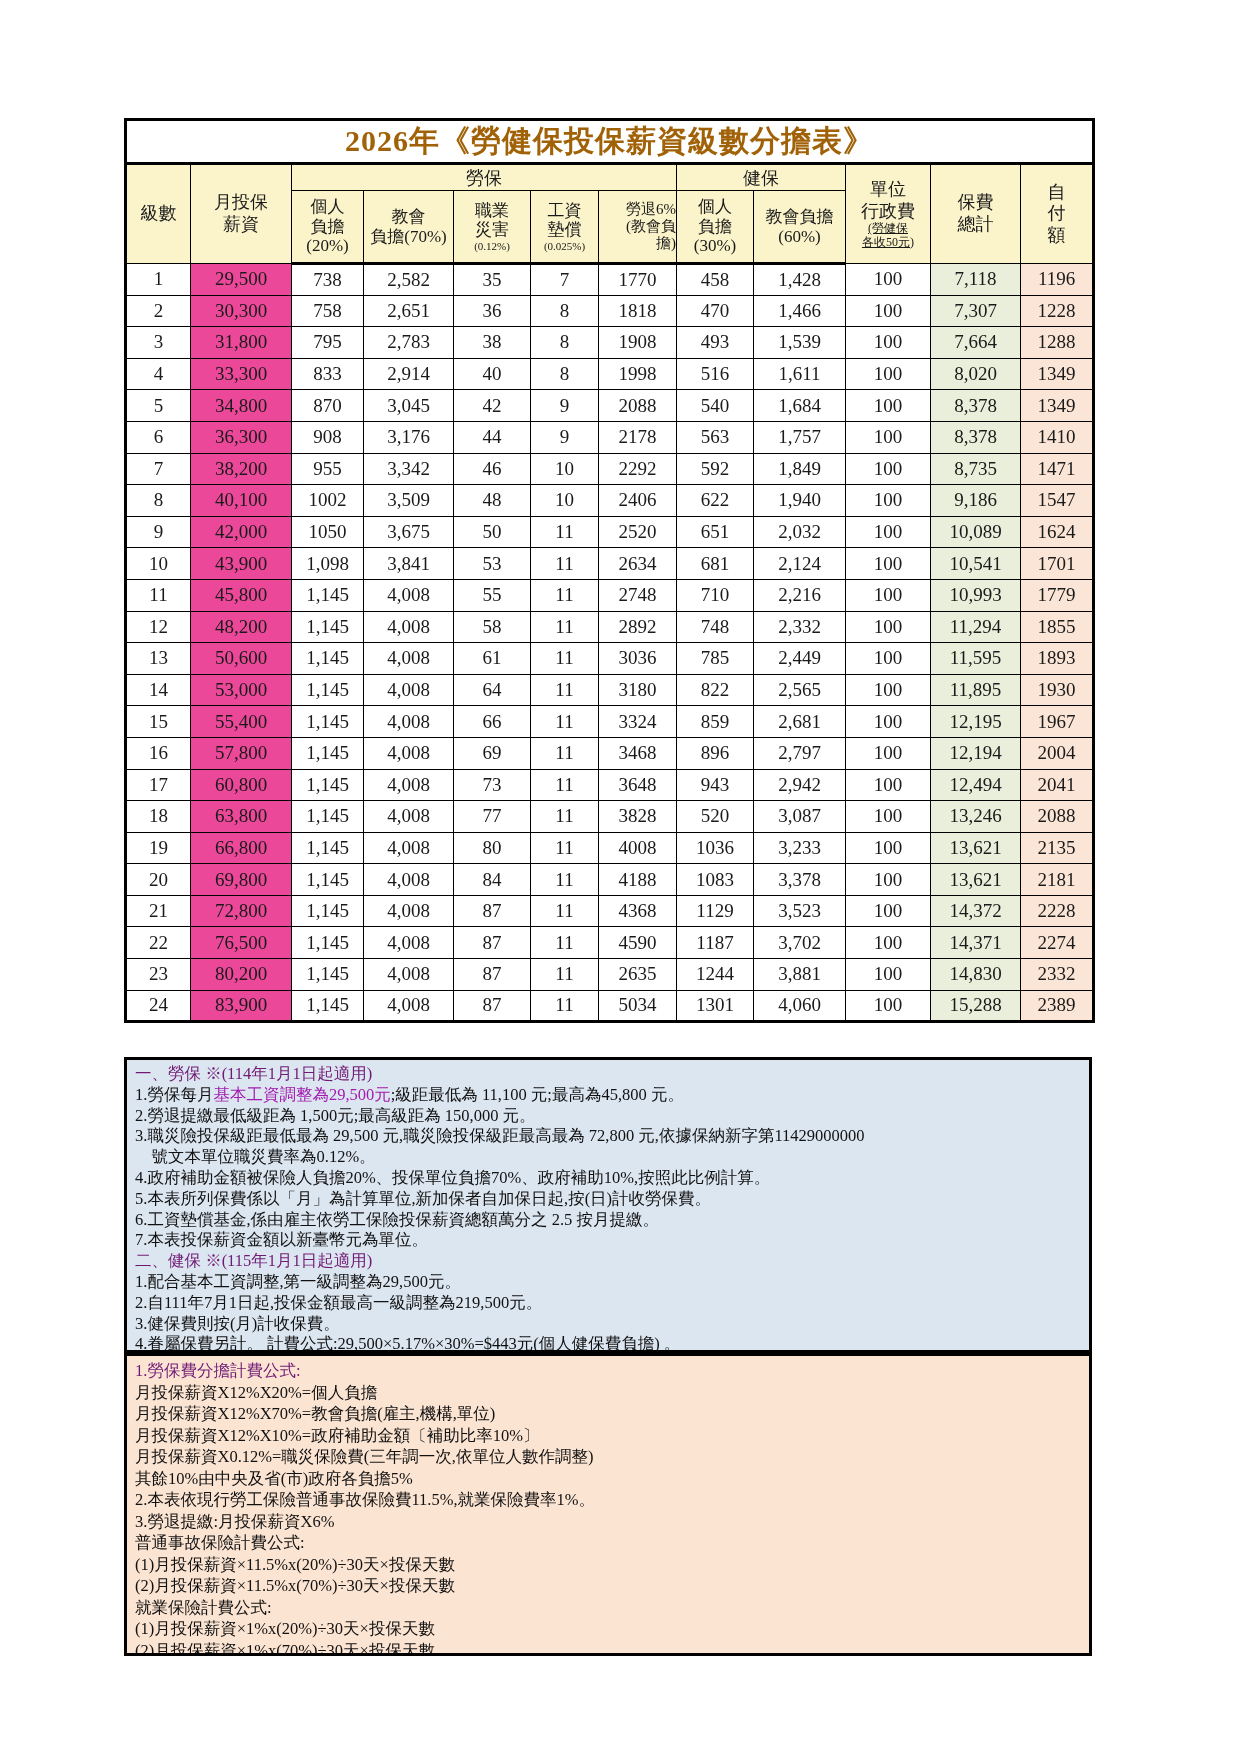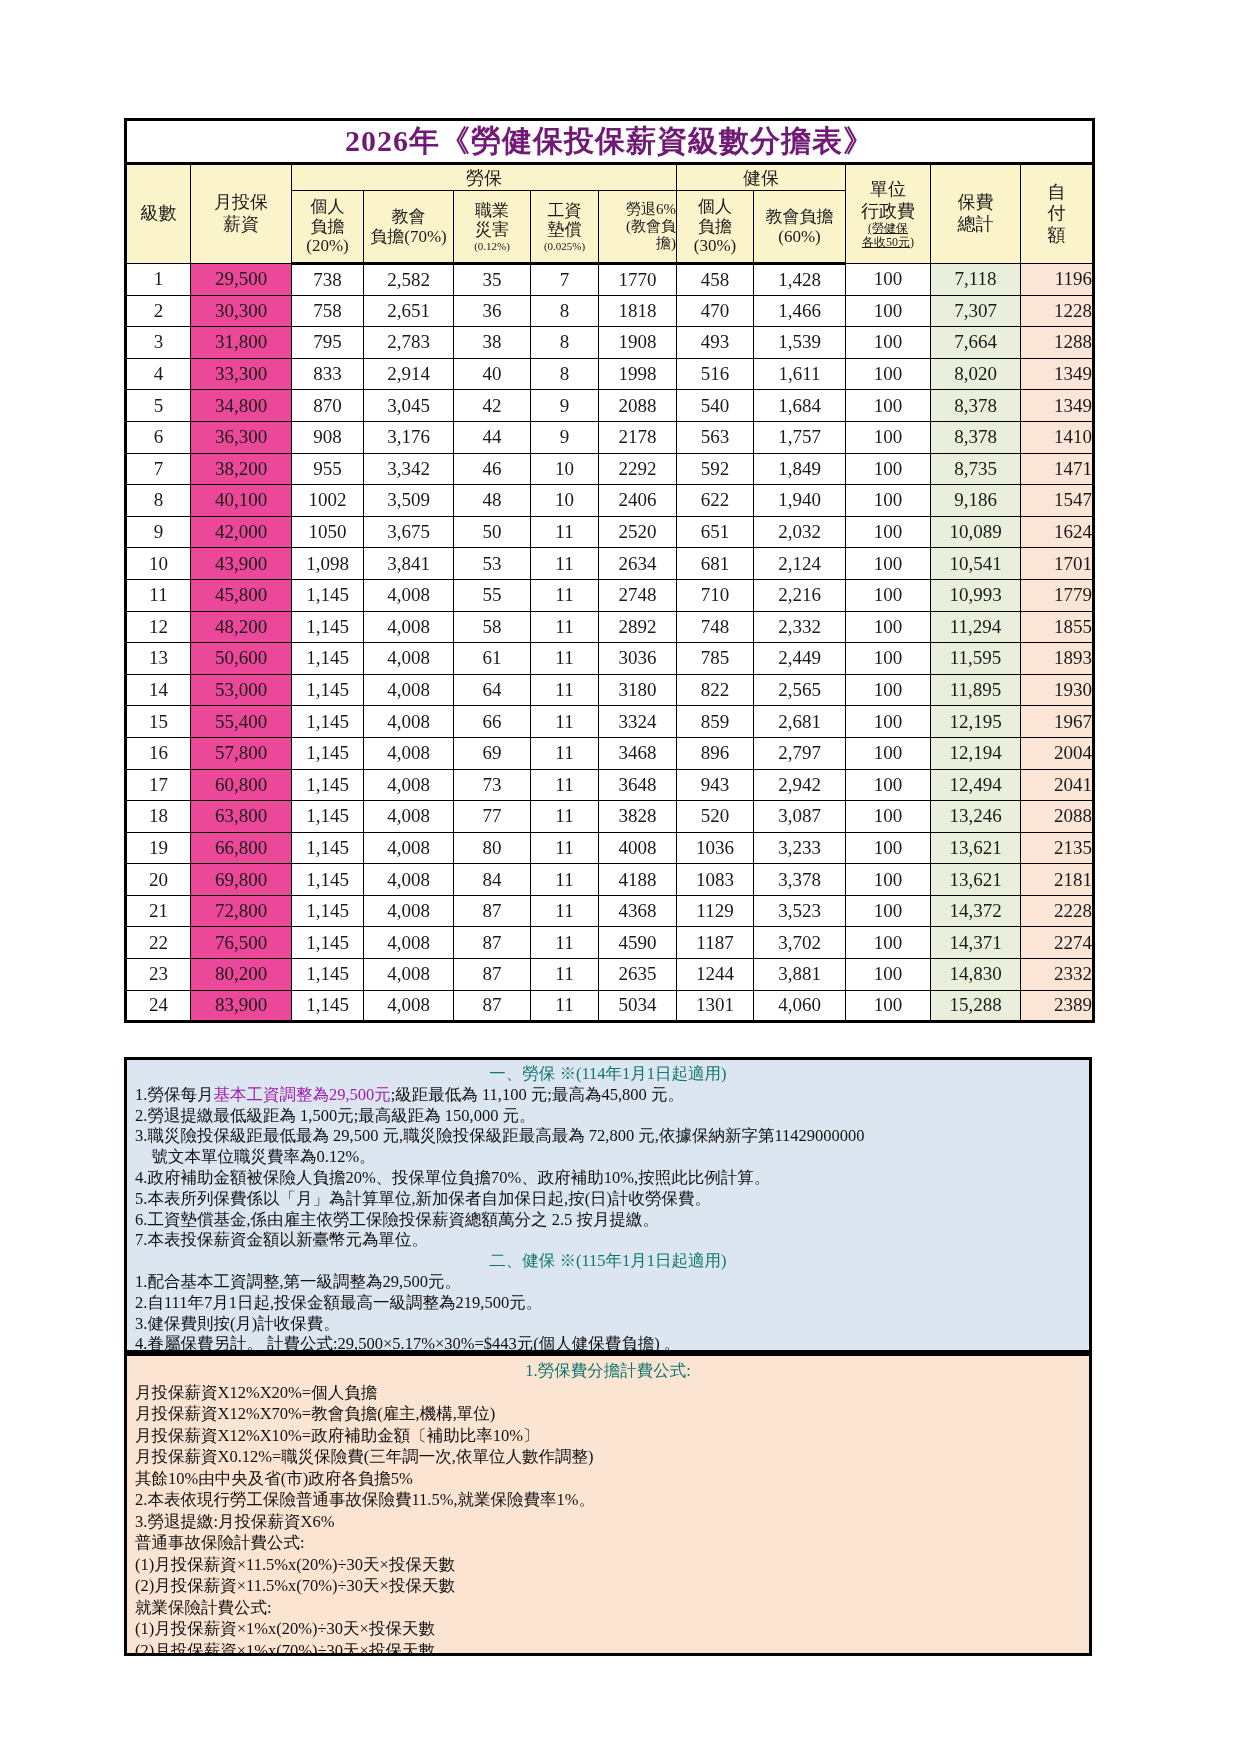--- a/index.html
+++ b/index.html
@@ -2,43 +2,43 @@
 <html><head>
 <meta charset="utf-8">
 <style>
   * { margin:0; padding:0; box-sizing:border-box; }
   html,body { width:1240px; height:1754px; background:#ffffff; font-family:"Liberation Serif","DejaVu Serif",serif; }
   #page { position:relative; width:1240px; height:1754px; background:#fff; overflow:hidden; }
 
   
   table.salary { position:absolute; left:124px; top:118px; width:968px; border-collapse:collapse; table-layout:fixed; border:3px solid #000; }
   table.salary td, table.salary th { border:1.5px solid #000; text-align:center; vertical-align:middle; padding:0; color:#1a1a1a; }
-  tr.title-row td { background:#fff; font-size:30px; font-weight:bold; height:40px; letter-spacing:1px; border-bottom:3px solid #000; color:#701a75; }
+  tr.title-row td { background:#fff; font-size:30px; font-weight:bold; height:40px; letter-spacing:1px; border-bottom:3px solid #000; color:#a16207; }
   .hdr { background:#FBF4CB; }
   tr.group-row td { height:27px; font-size:18px; }
   tr.sub-row td { height:73px; font-size:17px; line-height:1.15; }
   tr.sub-row td.pension { font-size:15px;text-align:right; }
   .small-note { font-size:11px; line-height:1.1; display:block;text-align:center; }
   .small-note2 { font-size:12px; line-height:1.1; display:block;text-decoration:underline; }
   td.rowspan-hdr { font-size:18px; line-height:1.2; }
   tr.header-bottom td { border-bottom:3px solid #000; }
   .hline { display:block; }
 
   tbody.data td { height:31.6px; font-size:19px; background:#fff; }
   tbody.data td.c1 { background:#ec4899; }
   tbody.data td.c10 { background:#EAEFDB; }
-  tbody.data td.c11 { background:#FBE5D6;text-align:right; }
+  tbody.data td.c11 { background:#FBE5D6; }
 
   
   .note-box { position:absolute; left:124px; width:968px; border:3px solid #000; padding:4px 8px 0 8px; overflow:hidden; font-family:"Liberation Serif","DejaVu Serif",serif; }
   #box-labor { top:1057px; height:296px; background:#DCE6F1; }
   #box-formula { top:1353px; height:303px; background:#FCE4D3; }
   .note-line { font-size:16.5px; line-height:20.8px; color:#111; white-space:pre; }
   #box-formula .note-line { line-height:21.5px; }
-  .red { color:#0f766e;text-align:center; }
+  .red { color:#701a75; }
   .darkred { color:#a21caf; }
 </style>
 </head>
 <body>
 
 <div id="page">
 
   <table class="salary">
     <colgroup>
       <col style="width:65px">

